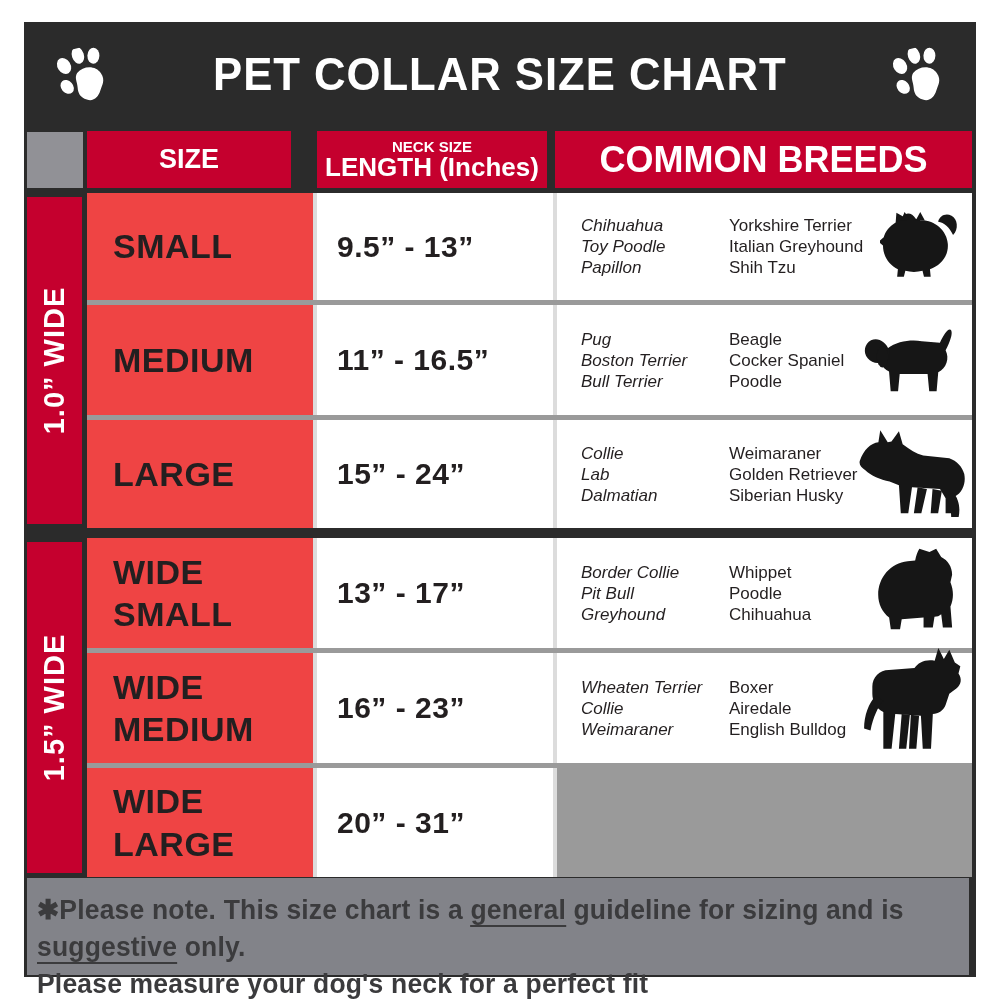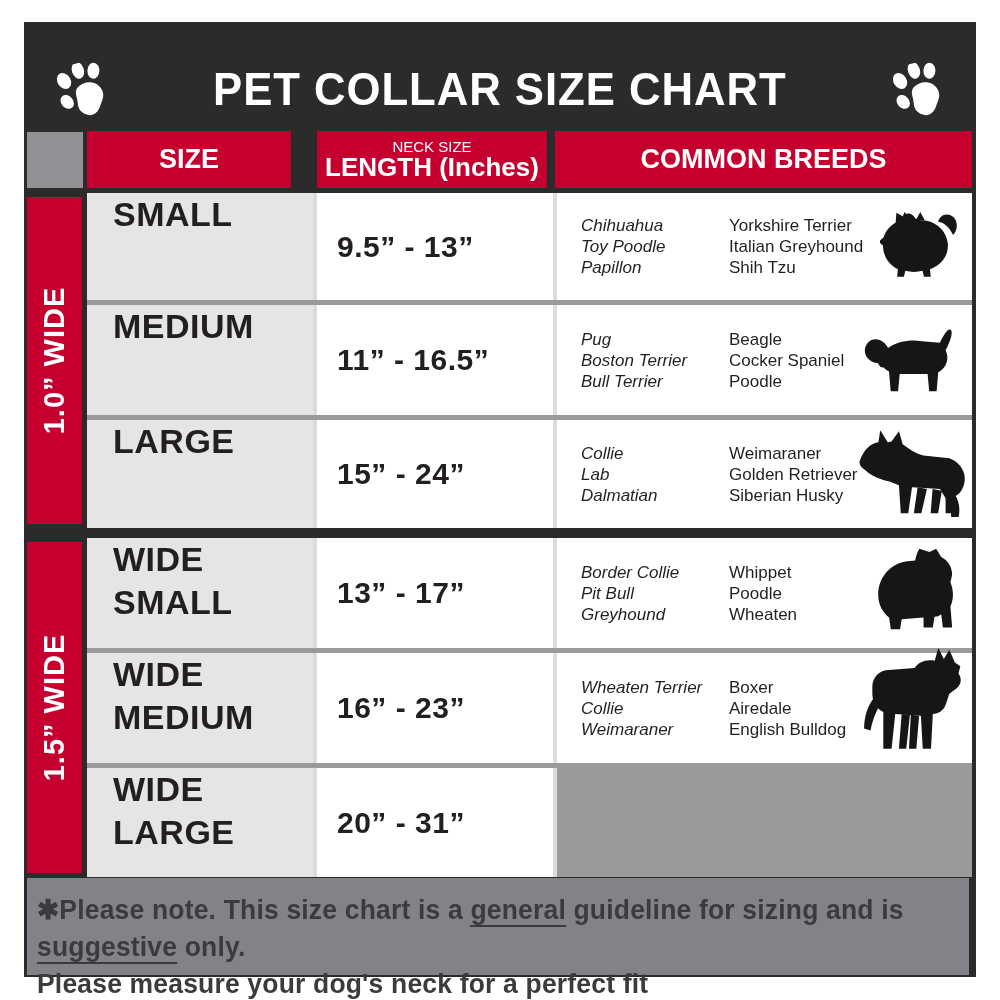--- a/index.html
+++ b/index.html
@@ -1,52 +1,52 @@
 <!DOCTYPE html>
 <html><head>
 <meta charset="utf-8">
 <style>
   html,body{margin:0;padding:0;background:#ffffff;font-family:"Liberation Sans",sans-serif;}
   .page{position:relative;width:1000px;height:1000px;background:#ffffff;overflow:hidden;}
   .sheet{position:absolute;left:24px;top:22px;width:952px;height:955px;background:#2b2b2b;}
 
   
-  .titlebar{position:absolute;left:0;top:15px;width:952px;height:104px;display:flex;align-items:center;justify-content:center;}
+  .titlebar{position:absolute;left:0;top:0;width:952px;height:104px;display:flex;align-items:center;justify-content:center;}
   .title{color:#ffffff;font-size:46px;font-weight:bold;letter-spacing:1px;transform:scaleX(0.95);white-space:nowrap;margin:0;}
   .paw{position:absolute;top:26px;width:52px;height:56px;fill:#ffffff;}
   .paw.left{left:32px;transform:rotate(-14deg);}
   .paw.right{right:32px;transform:rotate(-14deg);}
 
   
   .hcell{position:absolute;top:109px;height:57px;background:#c5002e;color:#ffffff;display:flex;align-items:center;justify-content:center;text-align:center;}
   .corner{position:absolute;left:3px;top:110px;width:56px;height:56px;background:#919196;}
   .h-size{left:63px;width:204px;font-size:27px;font-weight:bold;}
   .h-length{left:293px;width:230px;flex-direction:column;line-height:1.02;}
-  .h-length .sub{font-size:15px;font-weight:normal;}
+  .h-length .sub{font-size:15px;font-weight:bold;}
   .h-length .main{font-size:26px;font-weight:bold;}
-  .h-breeds{left:531px;width:417px;font-size:27px;font-weight:bold;}
+  .h-breeds{left:531px;width:417px;font-size:36px;font-weight:bold;}
 
   
   .widthbar{position:absolute;left:3px;width:55px;background:#c5002e;display:flex;align-items:center;justify-content:center;}
   .bar1{top:175px;height:327px;}
   .bar2{top:520px;height:331px;}
   .widthbar span{transform:rotate(-90deg);white-space:nowrap;color:#ffffff;font-size:29px;font-weight:bold;letter-spacing:1px;}
 
   
   .rows{position:absolute;left:63px;top:171px;width:885px;height:684px;background:#9a9a9a;}
   .section-divider{position:absolute;left:0;top:335px;width:885px;height:10px;background:#2b2b2b;z-index:3;}
   .row{position:absolute;left:0;width:885px;display:flex;z-index:2;}
   .r1{top:0;height:107px;}
   .r2{top:112px;height:110px;}
   .r3{top:227px;height:108px;}
   .r4{top:345px;height:110px;}
   .r5{top:460px;height:110px;}
   .r6{top:575px;height:109px;}
   .vsep{width:4px;background:#dcdcdc;}
-  .c-size{width:226px;background:#e5e5e5;display:flex;box-sizing:border-box;padding-left:26px;}
+  .c-size{width:226px;background:#ef4444;display:flex;align-items:center;box-sizing:border-box;padding-left:26px;}
   .c-size .lbl{font-size:34px;font-weight:bold;color:#231f20;line-height:1.25;letter-spacing:0.5px;}
   .c-length{width:236px;background:#ffffff;display:flex;align-items:center;box-sizing:border-box;padding-left:20px;}
   .c-length .val{font-size:30px;font-weight:bold;color:#231f20;letter-spacing:0.5px;}
   .c-breeds{flex:1;background:#ffffff;position:relative;display:flex;align-items:center;box-sizing:border-box;padding-left:24px;}
   .bcol{font-size:17px;line-height:21px;color:#231f20;white-space:pre-line;}
   .bcol.one{width:148px;font-style:italic;}
   .bcol.two{width:168px;}
 
   
   .dog{position:absolute;fill:#161616;z-index:4;}
@@ -186,21 +186,21 @@
         <div class="c-length">
             <span class="val">13” - 17”</span>
           </div>
         <div class="vsep"></div>
         <div class="c-breeds">
           <div class="bcol one">Border Collie
 Pit Bull
 Greyhound</div>
           <div class="bcol two">Whippet
 Poodle
-Wheaten</div>
+Chihuahua</div>
           <svg class="dog dog-wsmall" viewBox="0 0 100 112" aria-hidden="true">
             <path d="M54,2 L66,6 L74,2 L80,12 C88,16 93,24 93,33 L91,42 C95,52 95,62 91,71 L93,96 L82,96 L80,80 C78,82 75,83 72,83 L70,96 L59,96 L59,84 L33,86 L31,98 L20,98 L18,84 C10,78 5,68 5,57 5,36 20,19 40,17 L49,16 C50,10 52,5 54,2 Z"></path>
           </svg>
         </div>
       </div>
 
       <div class="row r5">
         <div class="c-size">
             <span class="lbl">WIDE MEDIUM</span>
           </div>

